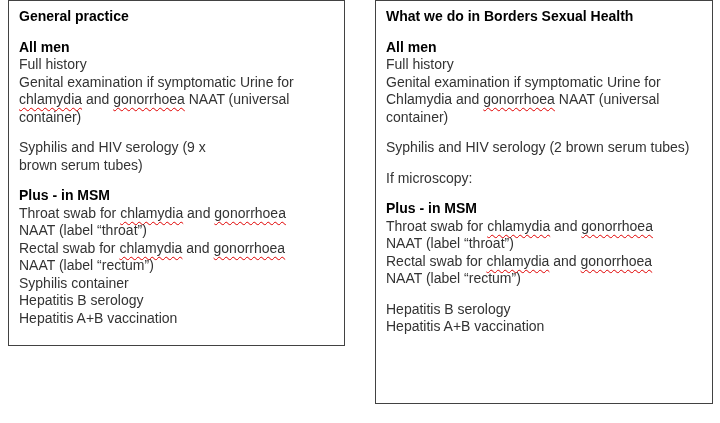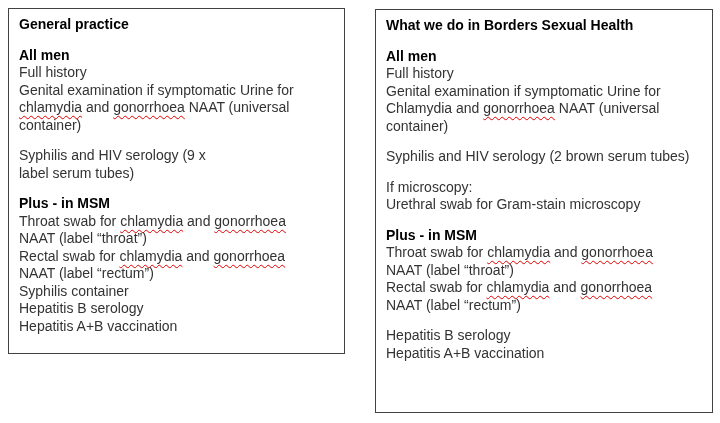--- a/index.html
+++ b/index.html
@@ -46,54 +46,53 @@
     text-decoration-color: var(--squiggle, #e00000);
     text-decoration-thickness: 1px;
     text-underline-offset: 3px;
     text-decoration-skip-ink: none;
   }
 </style>
 </head>
 <body>
 
 <div class="canvas">
-  <div class="textbox" style="left: 8px; top: 8px; width: 337px; height: 346px;">
+  <div class="textbox" style="left: 8px; top: 0; width: 337px; height: 346px;">
       <div class="line bold"><span class="">General practice</span></div>
       <div class="spacer"></div>
       <div class="line bold"><span class="">All men</span></div>
       <div class="line"><span class="">Full history</span></div>
       <div class="line"><span class="">Genital examination if symptomatic Urine for</span></div>
       <div class="line"><span class="sq">chlamydia</span><span class=""> and </span><span class="sq">gonorrhoea</span><span class=""> NAAT (universal</span></div>
       <div class="line"><span class="">container)</span></div>
       <div class="spacer"></div>
       <div class="line"><span class="">Syphilis and HIV serology (9 x</span></div>
-      <div class="line"><span class="">label serum tubes)</span></div>
+      <div class="line"><span class="">brown serum tubes)</span></div>
       <div class="spacer"></div>
       <div class="line bold"><span class="">Plus - in MSM</span></div>
       <div class="line"><span class="">Throat swab for </span><span class="sq">chlamydia</span><span class=""> and </span><span class="sq">gonorrhoea</span></div>
       <div class="line"><span class="">NAAT (label “throat”)</span></div>
       <div class="line"><span class="">Rectal swab for </span><span class="sq">chlamydia</span><span class=""> and </span><span class="sq">gonorrhoea</span></div>
       <div class="line"><span class="">NAAT (label “rectum”)</span></div>
       <div class="line"><span class="">Syphilis container</span></div>
       <div class="line"><span class="">Hepatitis B serology</span></div>
       <div class="line"><span class="">Hepatitis A+B vaccination</span></div>
     </div>
-  <div class="textbox" style="left: 375px; top: 9px; width: 338px; height: 404px;">
+  <div class="textbox" style="left: 375px; top: 0; width: 338px; height: 404px;">
       <div class="line bold"><span class="">What we do in Borders Sexual Health</span></div>
       <div class="spacer"></div>
       <div class="line bold"><span class="">All men</span></div>
       <div class="line"><span class="">Full history</span></div>
       <div class="line"><span class="">Genital examination if symptomatic Urine for</span></div>
       <div class="line"><span class="">Chlamydia and </span><span class="sq">gonorrhoea</span><span class=""> NAAT (universal</span></div>
       <div class="line"><span class="">container)</span></div>
       <div class="spacer"></div>
       <div class="line"><span class="">Syphilis and HIV serology (2 brown serum tubes)</span></div>
       <div class="spacer"></div>
       <div class="line"><span class="">If microscopy:</span></div>
-      <div class="line"><span class="">Urethral swab for Gram-stain microscopy</span></div>
       <div class="spacer"></div>
       <div class="line bold"><span class="">Plus - in MSM</span></div>
       <div class="line"><span class="">Throat swab for </span><span class="sq">chlamydia</span><span class=""> and </span><span class="sq">gonorrhoea</span></div>
       <div class="line"><span class="">NAAT (label “throat”)</span></div>
       <div class="line"><span class="">Rectal swab for </span><span class="sq">chlamydia</span><span class=""> and </span><span class="sq">gonorrhoea</span></div>
       <div class="line"><span class="">NAAT (label “rectum”)</span></div>
       <div class="spacer"></div>
       <div class="line"><span class="">Hepatitis B serology</span></div>
       <div class="line"><span class="">Hepatitis A+B vaccination</span></div>
     </div>

